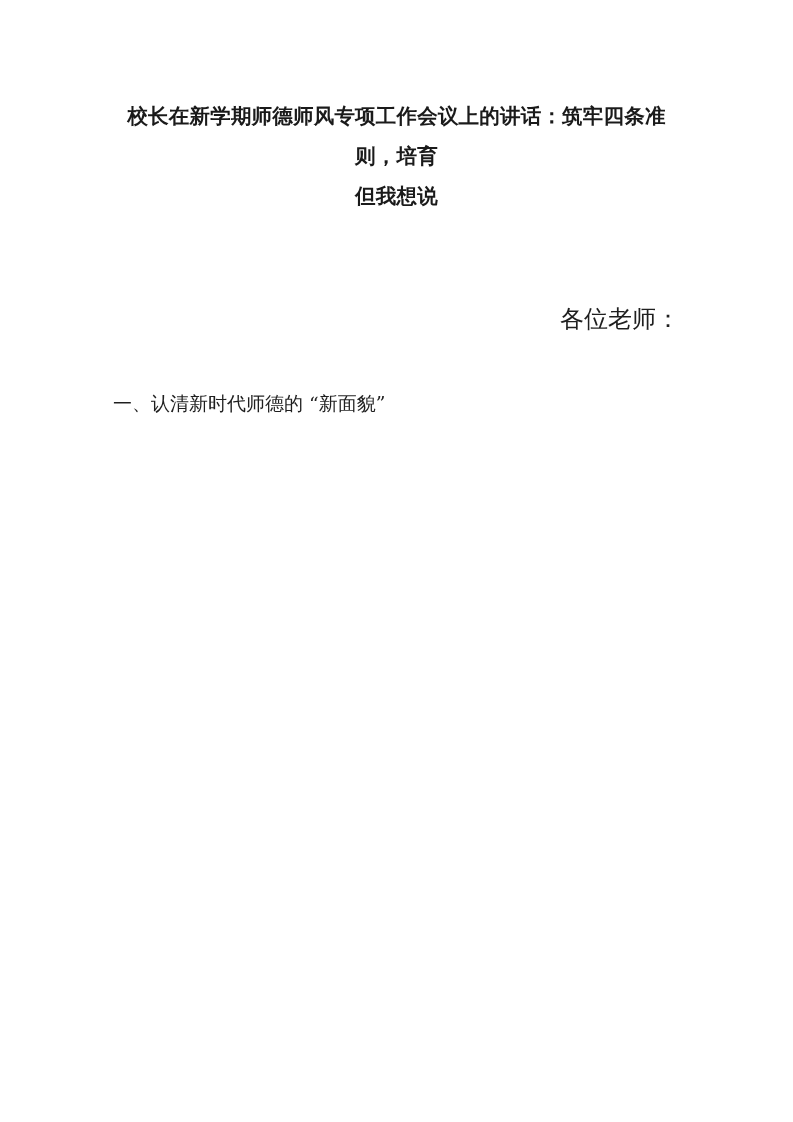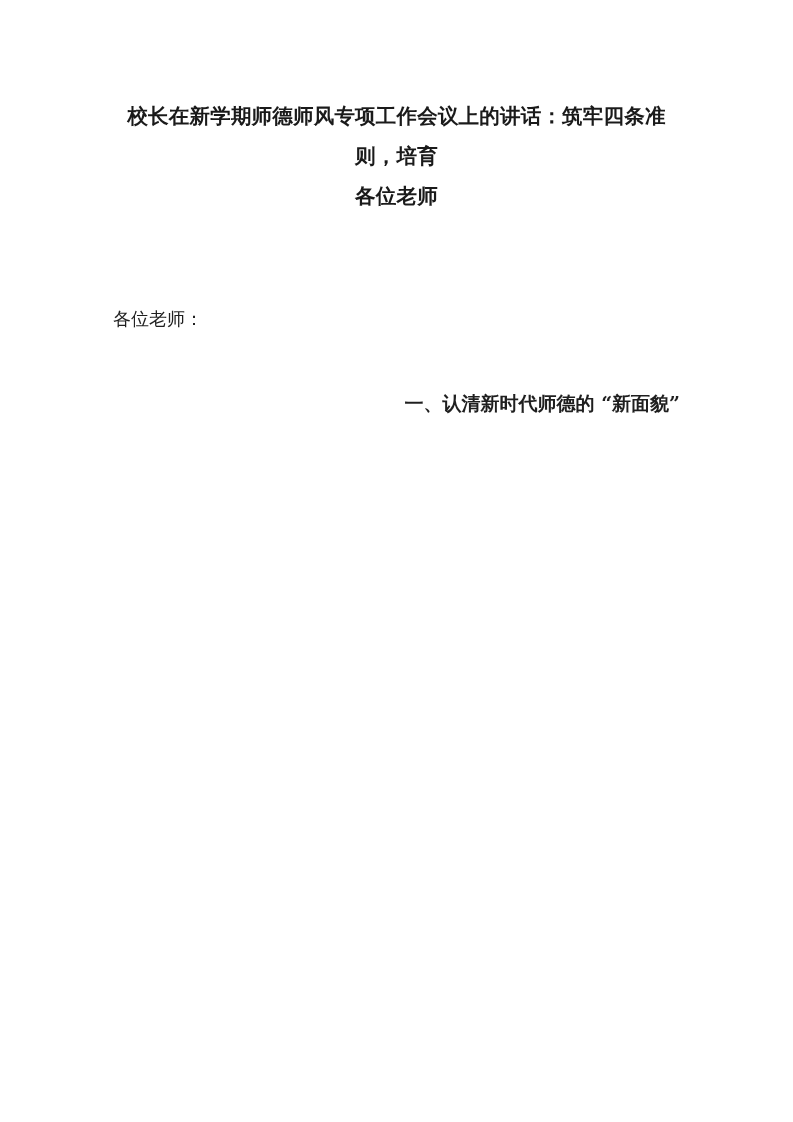--- a/index.html
+++ b/index.html
@@ -38,26 +38,26 @@
     line-height: 40px;
     color: #1a1a1a;
     text-align: center;
     letter-spacing: 0.2px;
     margin: 0;
     padding: 0;
   }
 
   
   .salutation {
-    font-size: 18px;
+    font-size: 24px;
     line-height: 42px;
     color: #1f1f1f;
     margin: 0;
     padding: 0;
-    text-align: left;
+    text-align: right;
     margin-top: 82px;
   }
 
   
   .body-para {
     font-size: 19px;
     line-height: 42.5px;
     color: #1f1f1f;
     margin: 0;
     padding: 0;
@@ -68,41 +68,41 @@
 
   .gap-para {
     margin-top: 40px;
   }
 
   
   .section-heading {
     font-size: 19px;
     line-height: 42.5px;
     color: #1f1f1f;
-    font-weight: bold;
+    font-weight: normal;
     margin: 0;
     padding: 0;
-    text-align: right;
+    text-align: left;
     margin-top: 42px;
   }
 
   .heading-after {
     margin-top: 42px;
   }
 </style>
 </head>
 <body>
 
 <div class="page">
   <div class="content">
 
     <h1 class="doc-title">
       <span>校长在新学期师德师风专项工作会议上的讲话：筑牢四条准则，培育</span>
       <br>
-      <span>各位老师</span>
+      <span>但我想说</span>
     </h1>
 
     <p class="salutation">各位老师：</p>
 
 
 
     <p class="section-heading">一、认清新时代师德的 “新面貌”</p>
 
 
   </div>

